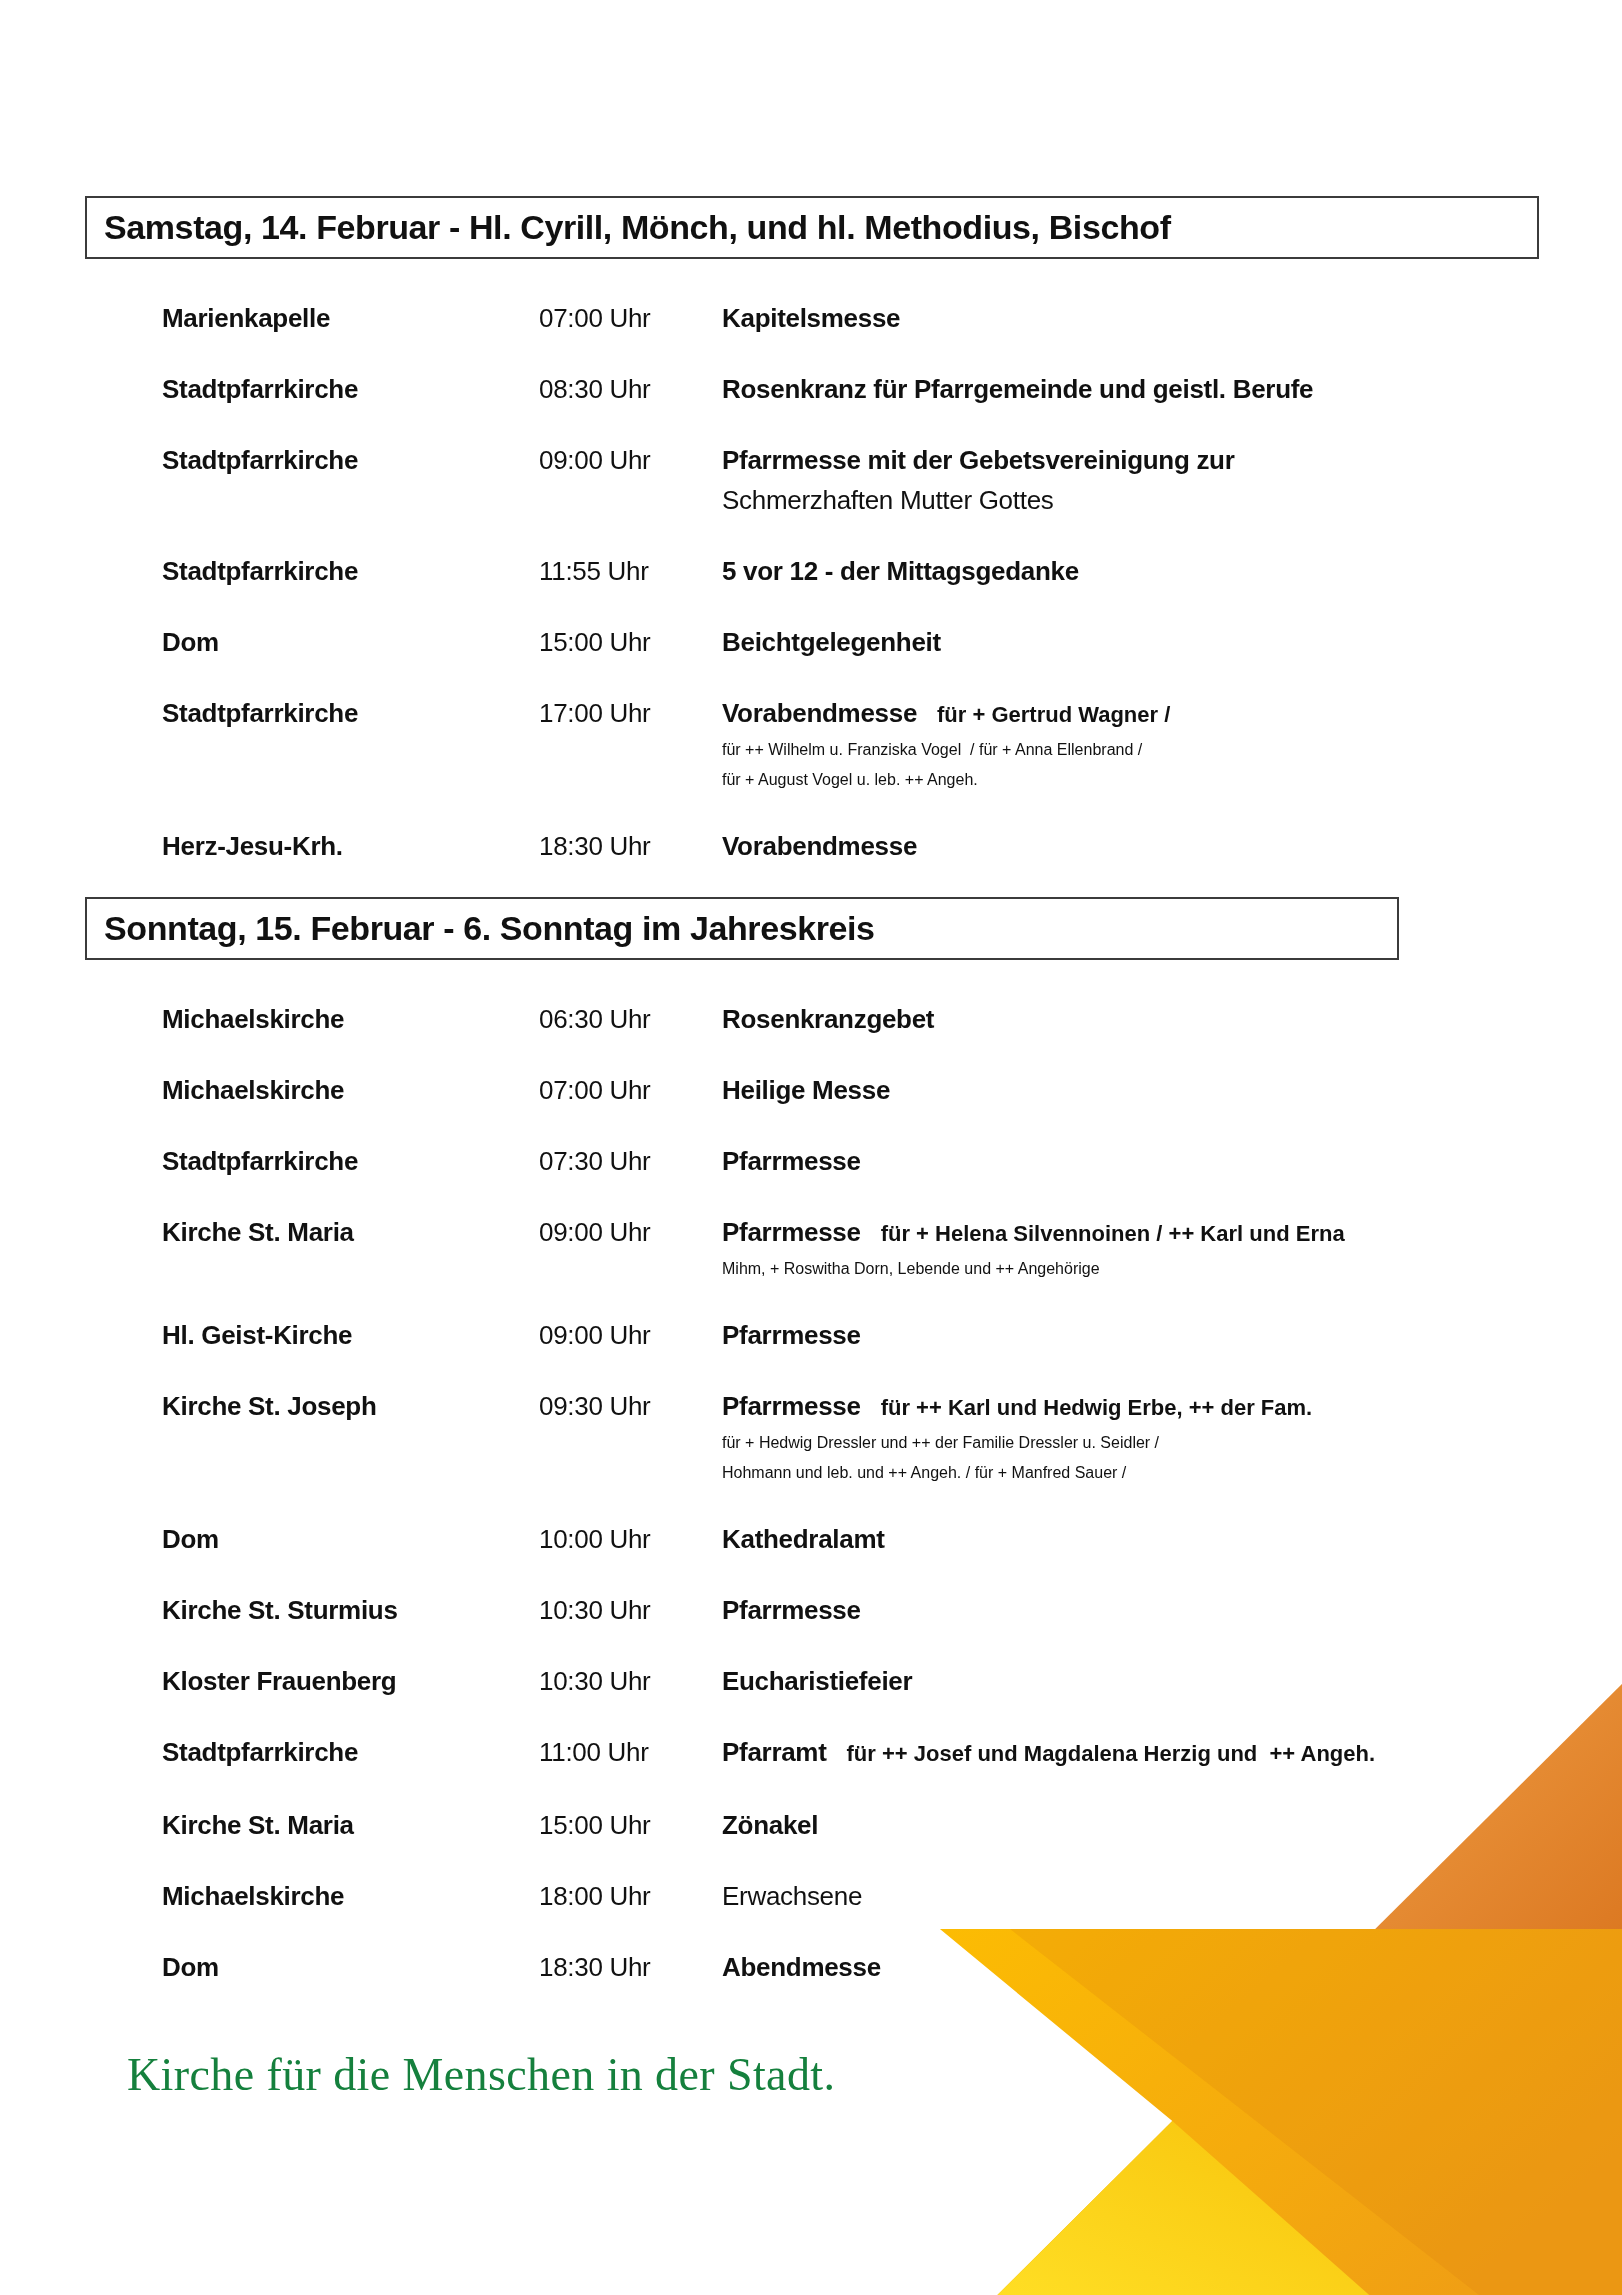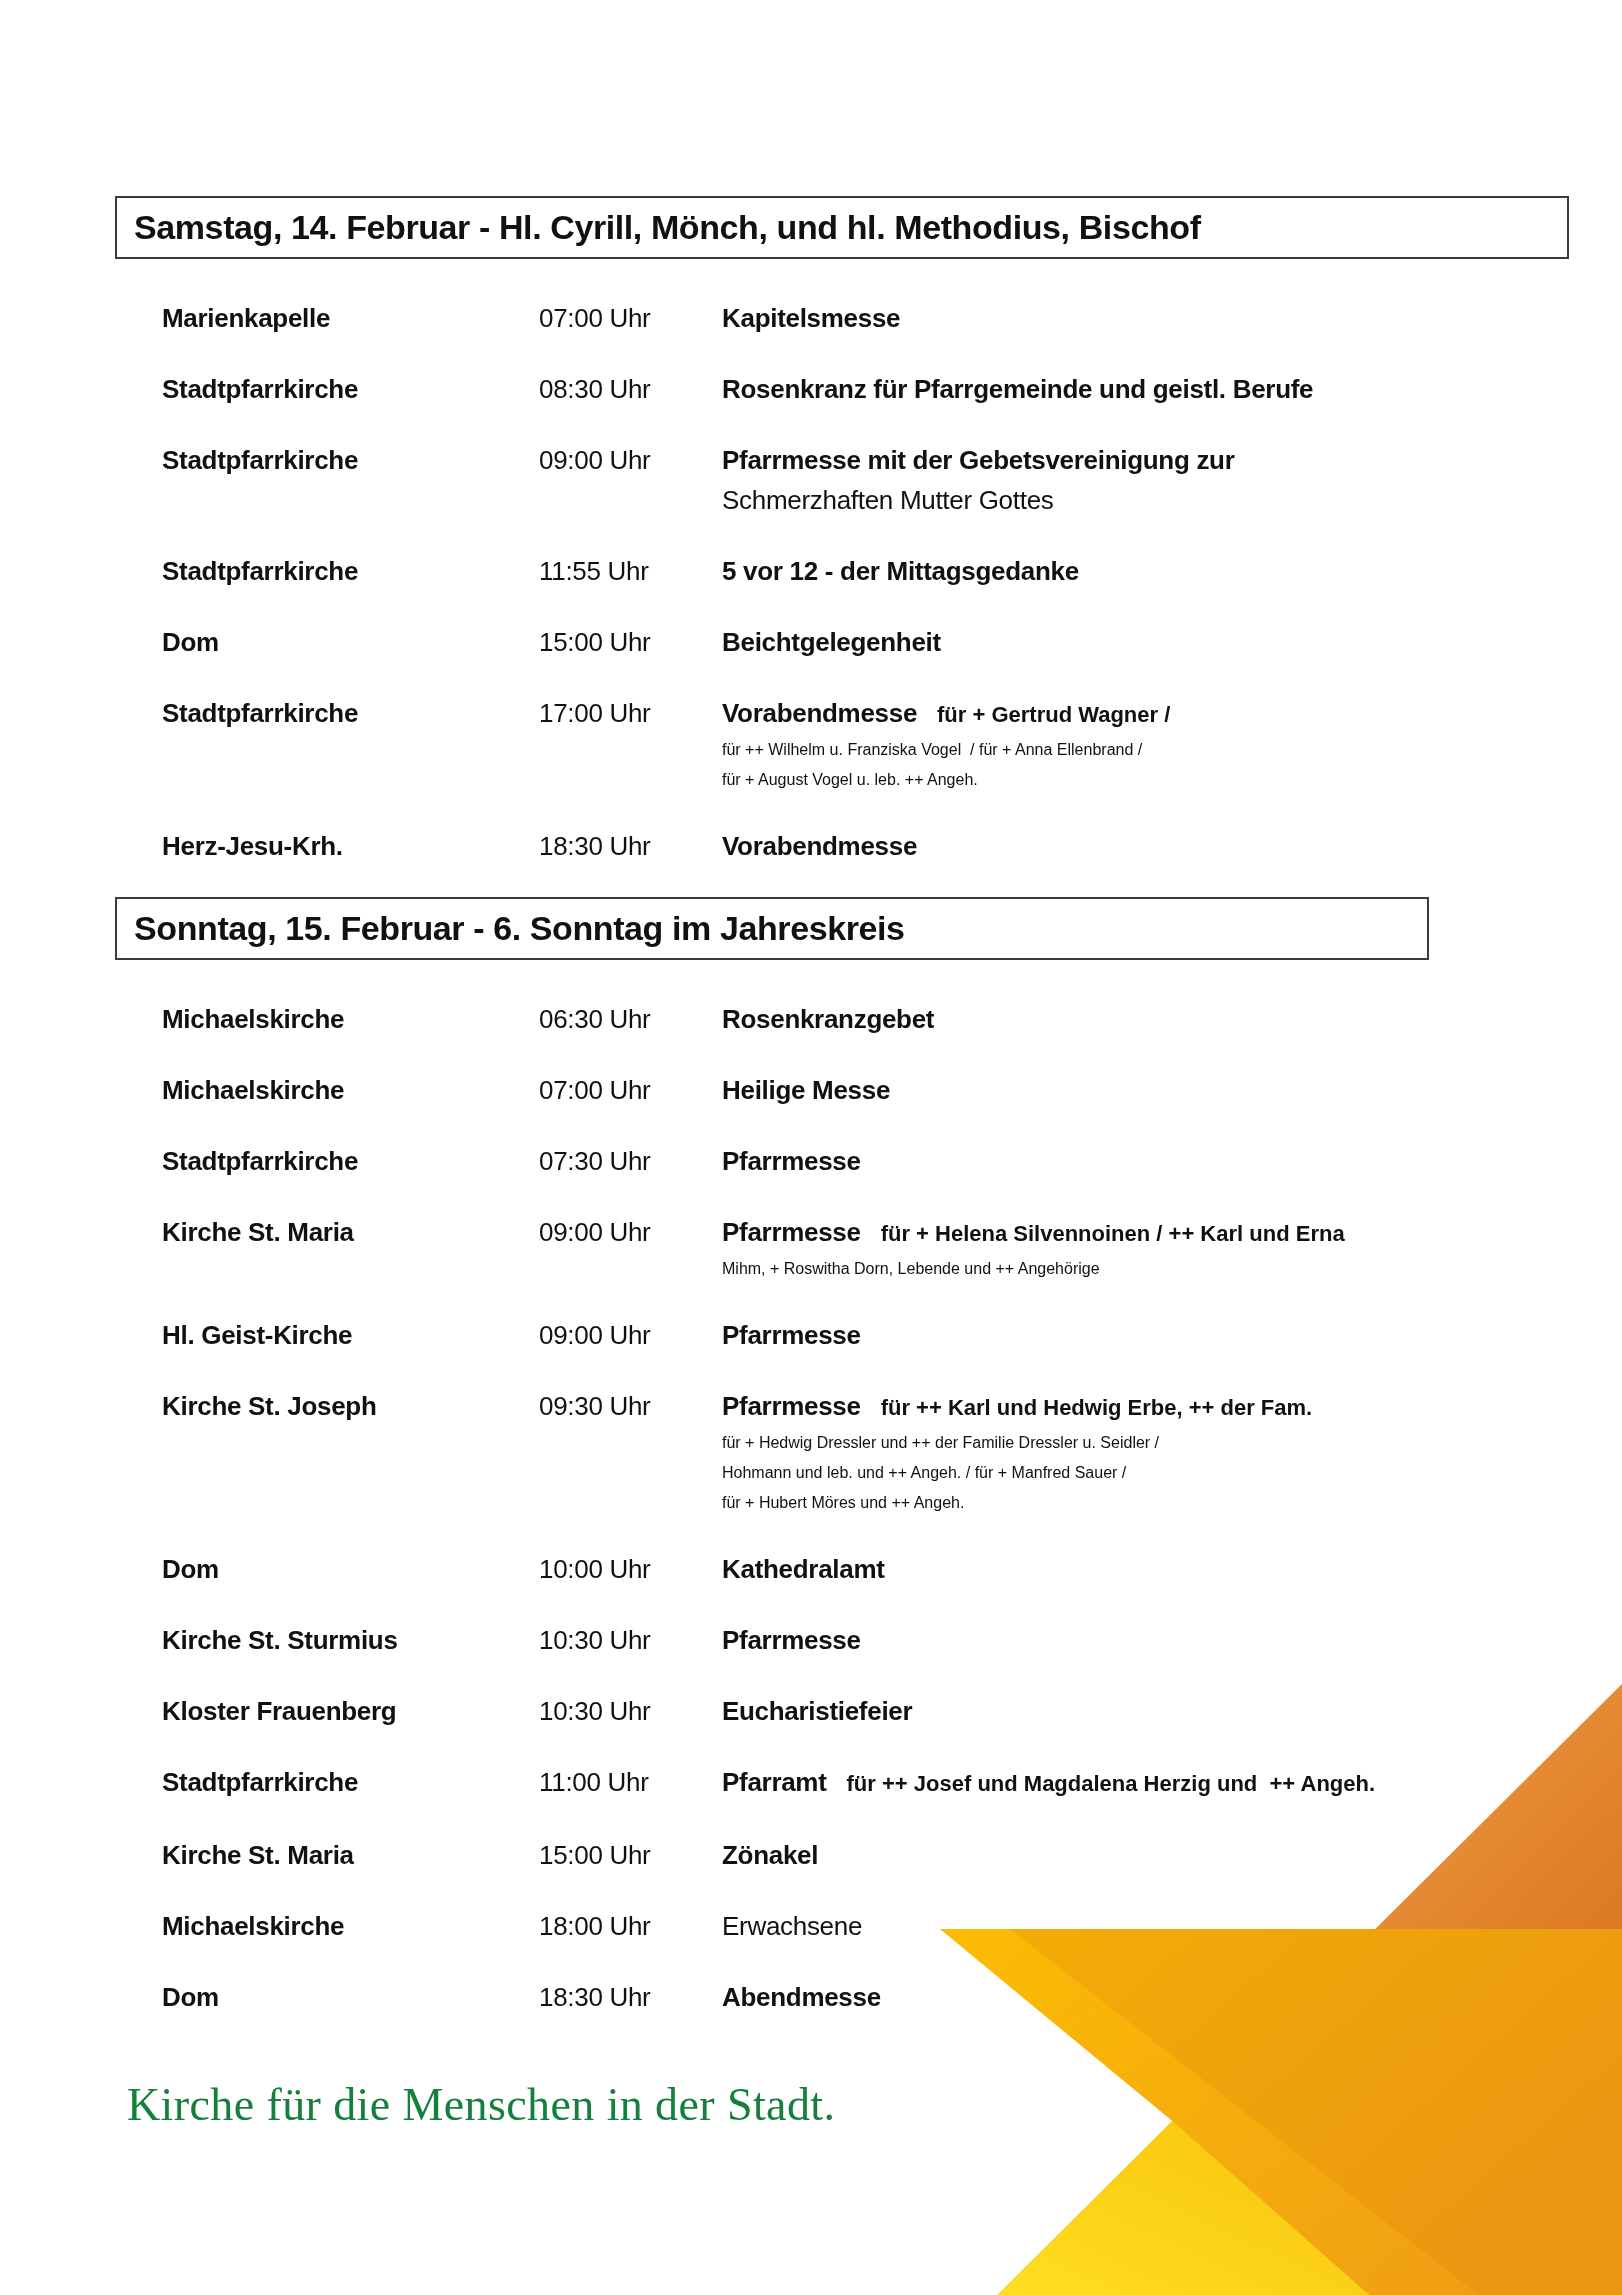--- a/index.html
+++ b/index.html
@@ -5,21 +5,21 @@
   html,body{margin:0;padding:0;}
   body{
     width:1623px;height:2295px;position:relative;overflow:hidden;
     background:#ffffff;color:#111;
     font-family:"Liberation Sans", sans-serif;
   }
   #decor{position:absolute;left:0;top:0;width:1623px;height:2295px;z-index:0;}
   .content{position:relative;z-index:1;padding-top:196px;}
 
   .day-header{
-    box-sizing:border-box;margin-left:115px;height:63px;
+    box-sizing:border-box;margin-left:85px;height:63px;
     border:2.5px solid #3b3b3b;background:#fff;
     display:flex;align-items:center;padding-left:17px;
     font-weight:bold;font-size:34px;letter-spacing:-0.4px;white-space:pre;
   }
   section.s0 .day-header{width:1454px;}
   section.s1 .day-header{width:1314px;margin-top:7.6px;}
   .rows{margin-top:39px;padding-left:28px;}
 
   .row{
     display:flex;align-items:flex-start;padding-left:134px;margin-bottom:31px;
@@ -177,21 +177,20 @@
     </div>
   </div>
 
   <div class="row">
     <div class="loc">Kirche St. Joseph</div>
     <div class="time">09:30 Uhr</div>
     <div class="svc">
       <div class="svc-first">Pfarrmesse<span class="note-inline">für ++ Karl und Hedwig Erbe, ++ der Fam.</span></div>
     <div class="note-line">für + Hedwig Dressler und ++ der Familie Dressler u. Seidler /</div>
               <div class="note-line">Hohmann und leb. und ++ Angeh. / für + Manfred Sauer /</div>
-              <div class="note-line">für + Hubert Möres und ++ Angeh.</div>
             </div>
   </div>
 
   <div class="row">
     <div class="loc">Dom</div>
     <div class="time">10:00 Uhr</div>
     <div class="svc">
       <div class="svc-first">Kathedralamt</div>
     </div>
   </div>

